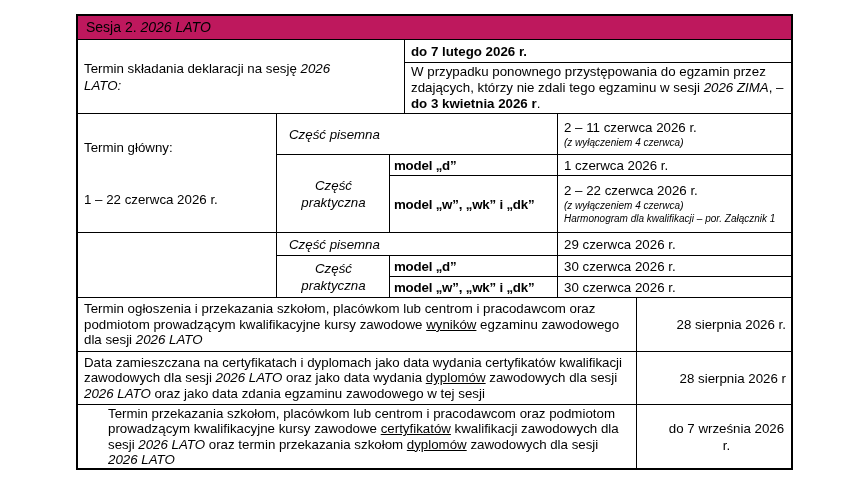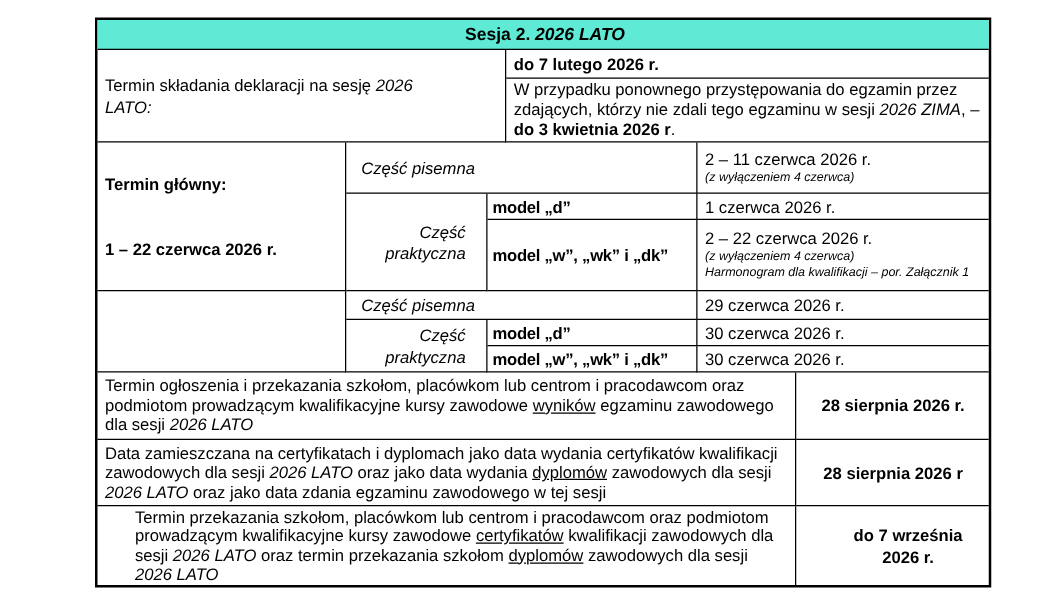--- a/index.html
+++ b/index.html
@@ -20,38 +20,38 @@
     border-bottom:1px solid #000;
     display:flex; flex-direction:column; justify-content:center;
     padding:1px 5px 1px 6px;
     font-size:13.3px; line-height:17px;
     overflow:hidden;
   }
   .lc { border-right:none; }
   .lr { border-bottom:none;margin-left:24px; }
   .txt { display:block; }
 
-  .hdr { background:#5eead4; font-size:14px; font-weight:bold; padding-left:8px;text-align:center; }
+  .hdr { background:#be185d; font-size:14px; font-weight:normal; padding-left:8px; }
   .b  { font-weight:bold; }
   .it { font-style:italic; }
   .u  { text-decoration:underline; }
   .note { font-size:10px; line-height:13px; font-style:italic; }
 
-  .term { font-weight:bold; }
+  .term { font-weight:normal; }
   .term .l2 { margin-top:35px; }
   .term2 .l2 { margin-top:13px; }
 
   .pis { font-style:italic; padding-left:12px; }
   .prak { font-style:italic; text-align:center; align-items:center; }
-  .prak .txt { max-width:78px;text-align:right; }
+  .prak .txt { max-width:78px; }
   .model { font-weight:bold; white-space:nowrap; letter-spacing:-0.2px; padding-left:4px; padding-right:1px; }
 
   .retake { line-height:16px;justify-content:center; }
   .bt { line-height:15.5px; padding-top:2px; padding-bottom:2px; }
-  .dctr { align-items:center; text-align:center;font-weight:bold; }
+  .dctr { align-items:flex-end; text-align:center; }
 </style>
 </head>
 <body>
 
 <div class="tbl">
 
   <div class="c hdr lc" style="grid-area:1/1/2/7">
     <div class="txt"><span>Sesja 2. </span><span class="it">2026 LATO</span></div>
   </div>
 

